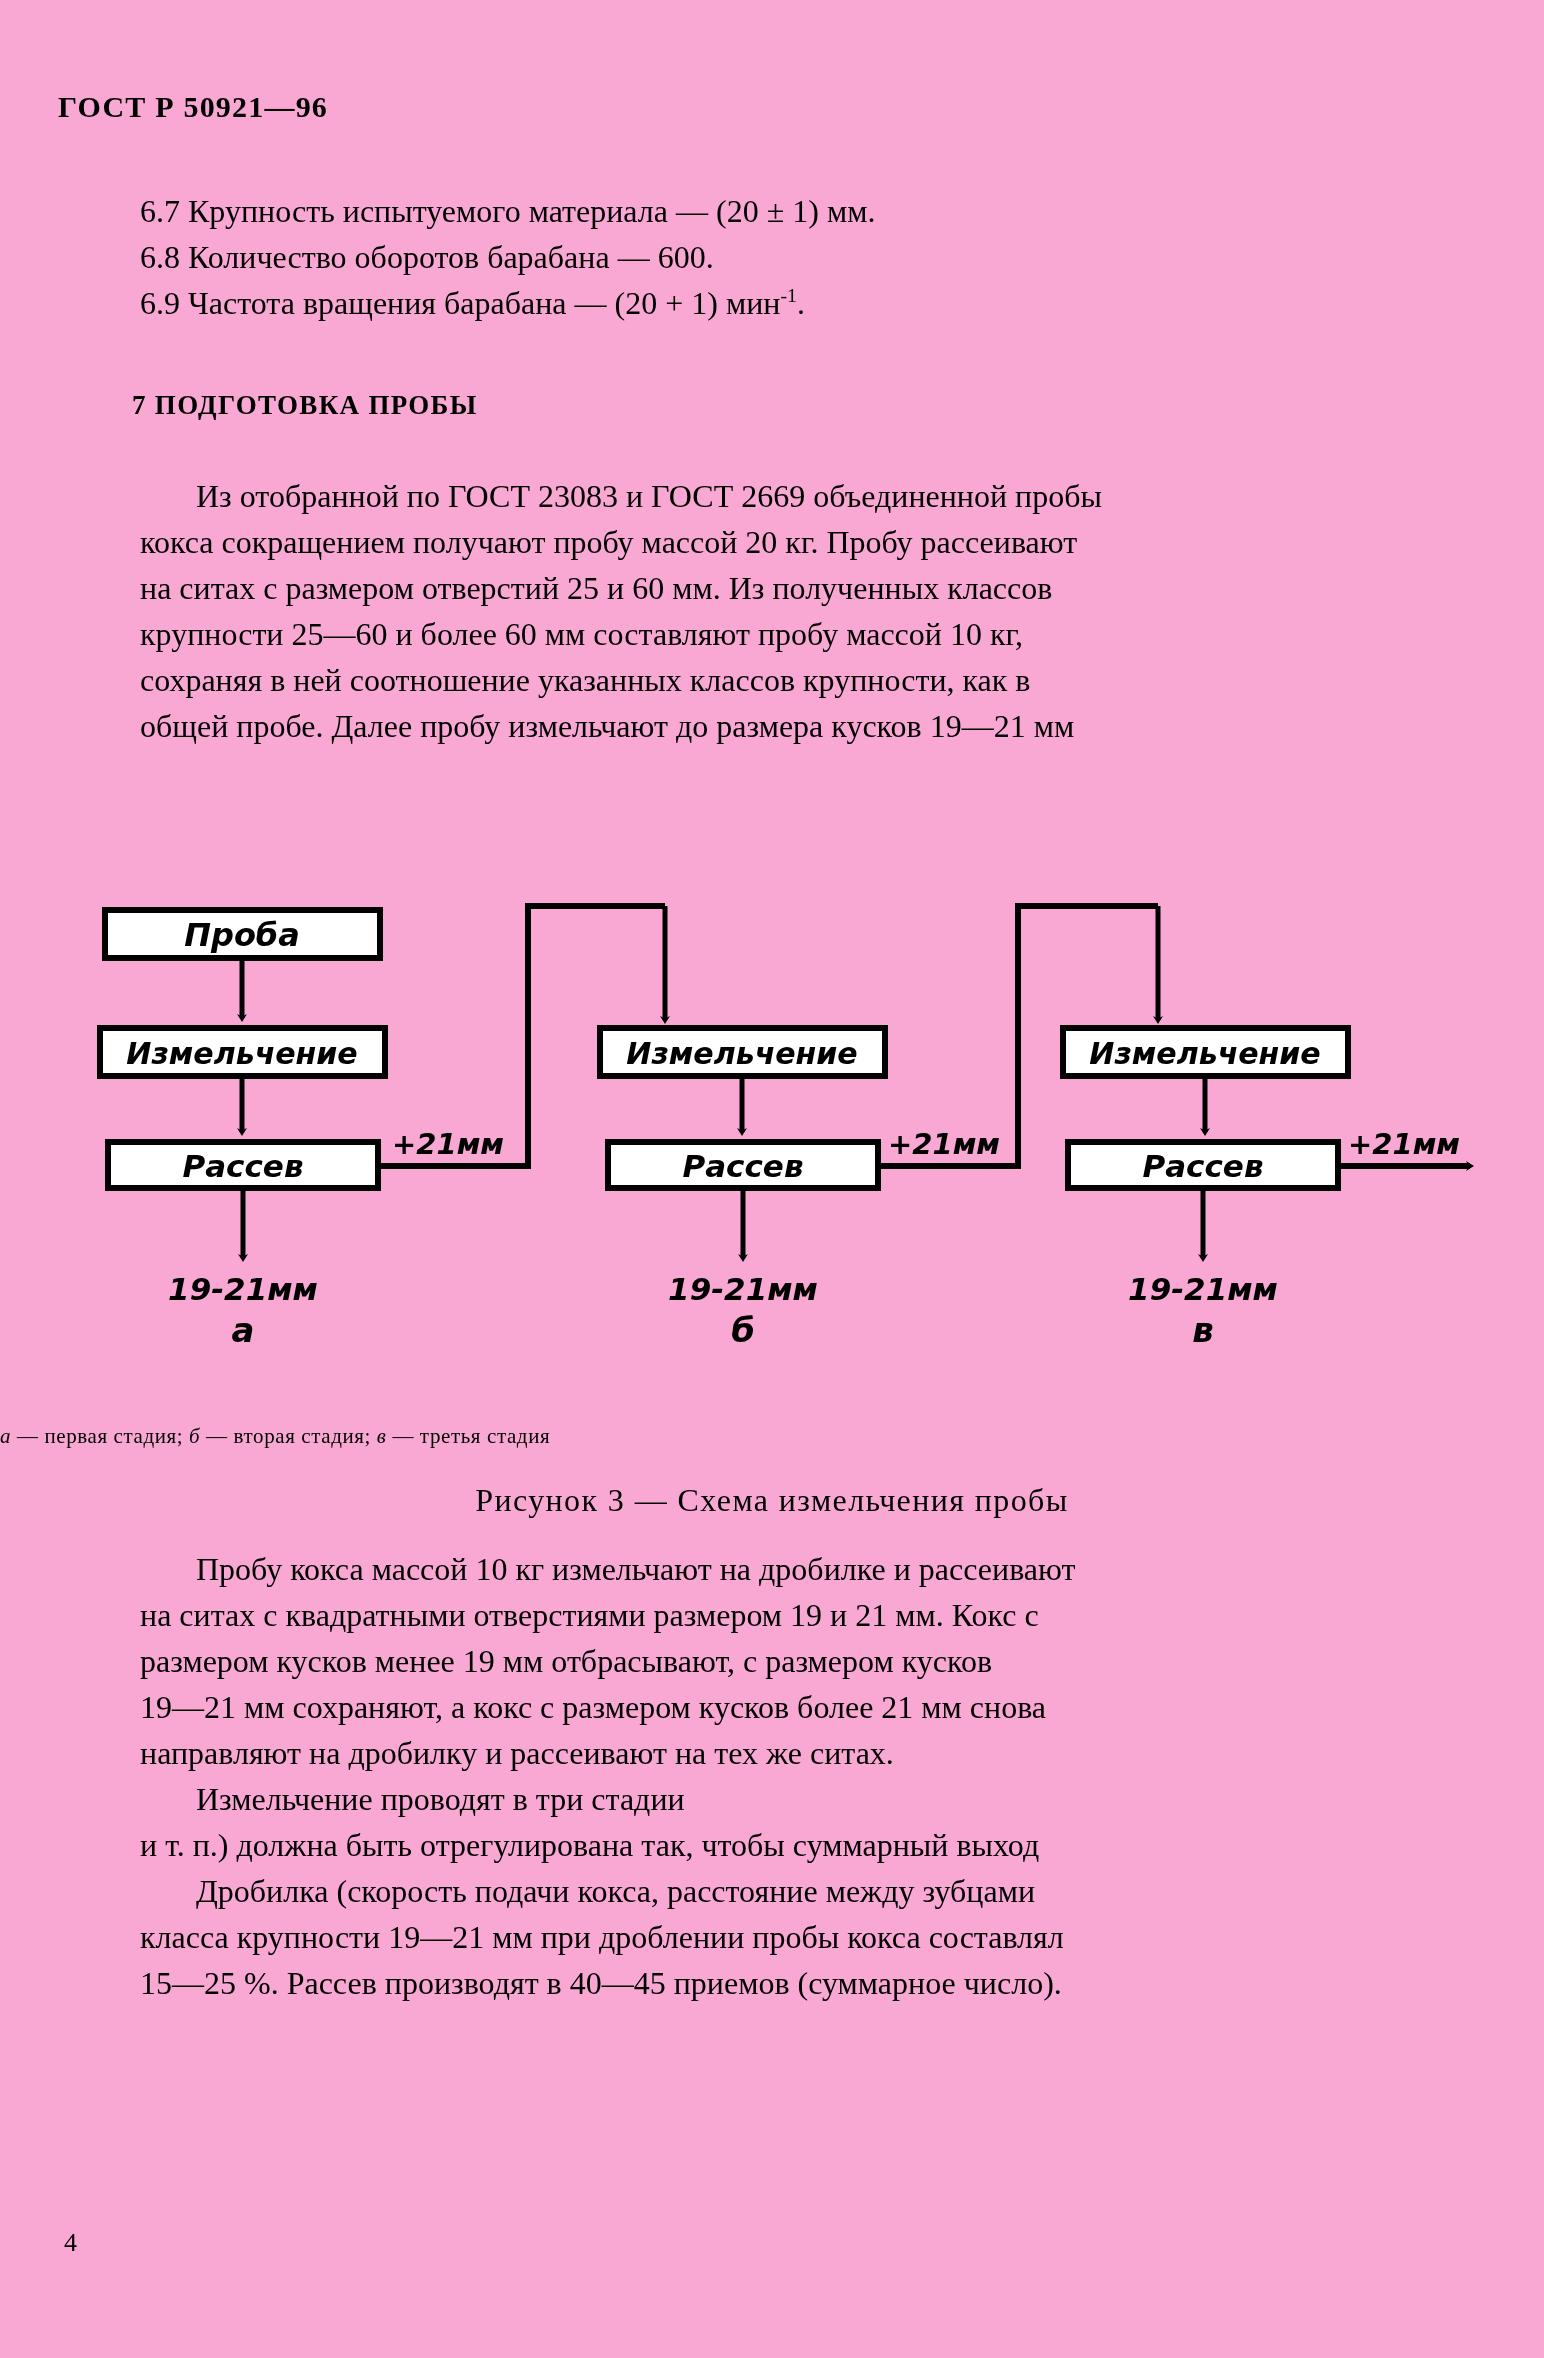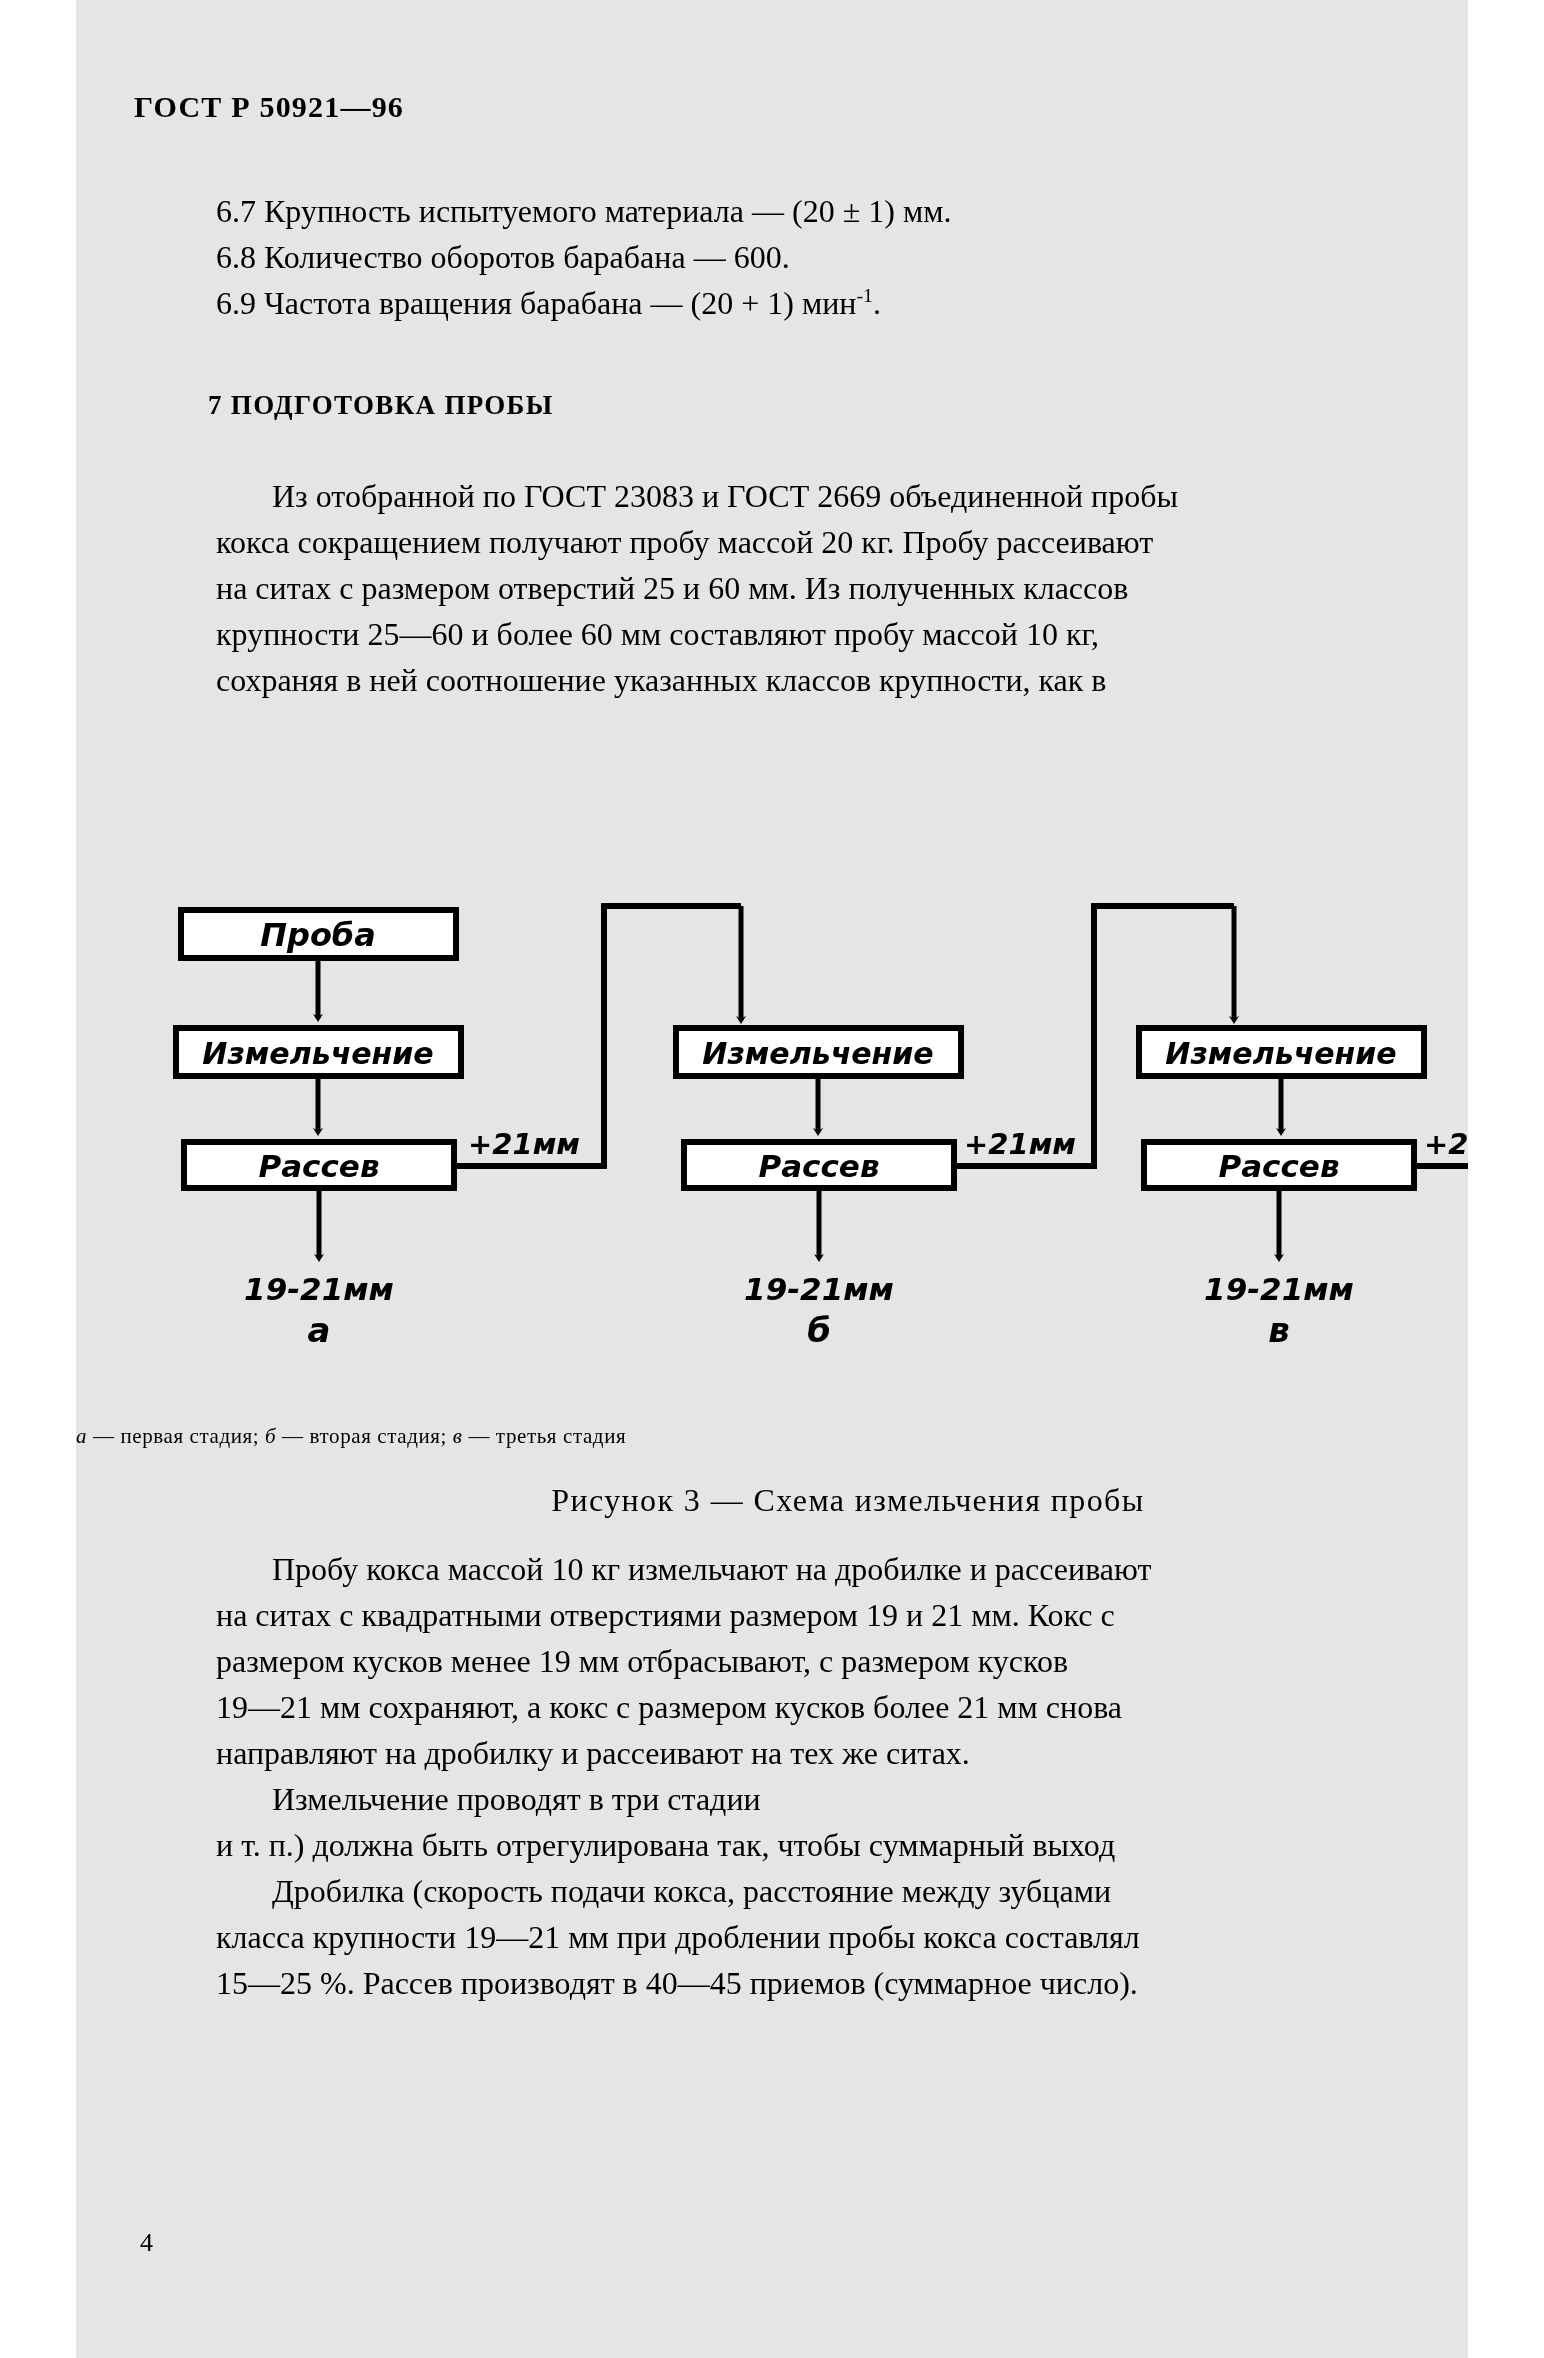--- a/index.html
+++ b/index.html
@@ -6,24 +6,24 @@
     margin: 0;
     padding: 0;
     background: #ffffff;
   }
   body {
     font-family: "Liberation Serif", "DejaVu Serif", serif;
     color: #000000;
   }
   .page {
     position: relative;
-    width: 1392px;
+    width: 1544px;
     height: 2358px;
     margin: 0 auto;
-    background: #e5e5e5;
+    background: #f9a8d4;
     overflow: hidden;
   }
 
   
   .doc-header {
     position: absolute;
     left: 58px;
     top: 90px;
     font-family: "Liberation Serif", "DejaVu Serif", serif;
     font-weight: bold;
@@ -131,20 +131,21 @@
   </div>
 
   <div class="section-head">7 ПОДГОТОВКА ПРОБЫ</div>
 
   <div class="body-block para-7">
     <div class="ln">Из отобранной по ГОСТ 23083 и ГОСТ 2669 объединенной пробы</div>
     <div class="ln">кокса сокращением получают пробу массой 20 кг. Пробу рассеивают</div>
     <div class="ln">на ситах с размером отверстий 25 и 60 мм. Из полученных классов</div>
     <div class="ln">крупности 25—60 и  более 60 мм составляют пробу массой 10 кг,</div>
     <div class="ln">сохраняя в ней соотношение указанных классов крупности, как в</div>
+    <div class="ln">общей пробе. Далее пробу измельчают до размера кусков 19—21 мм</div>
   </div>
 
   <div class="figure">
     <svg width="1544" height="620" viewBox="0 0 1544 620" xmlns="http://www.w3.org/2000/svg">
       <defs>
         <marker id="arrowhead" markerWidth="10" markerHeight="10" refX="4" refY="5" orient="auto" markerUnits="userSpaceOnUse">
           <path d="M0,0 L8,5 L0,10 L2.6,5 Z" fill="#000"></path>
         </marker>
       </defs>
 

